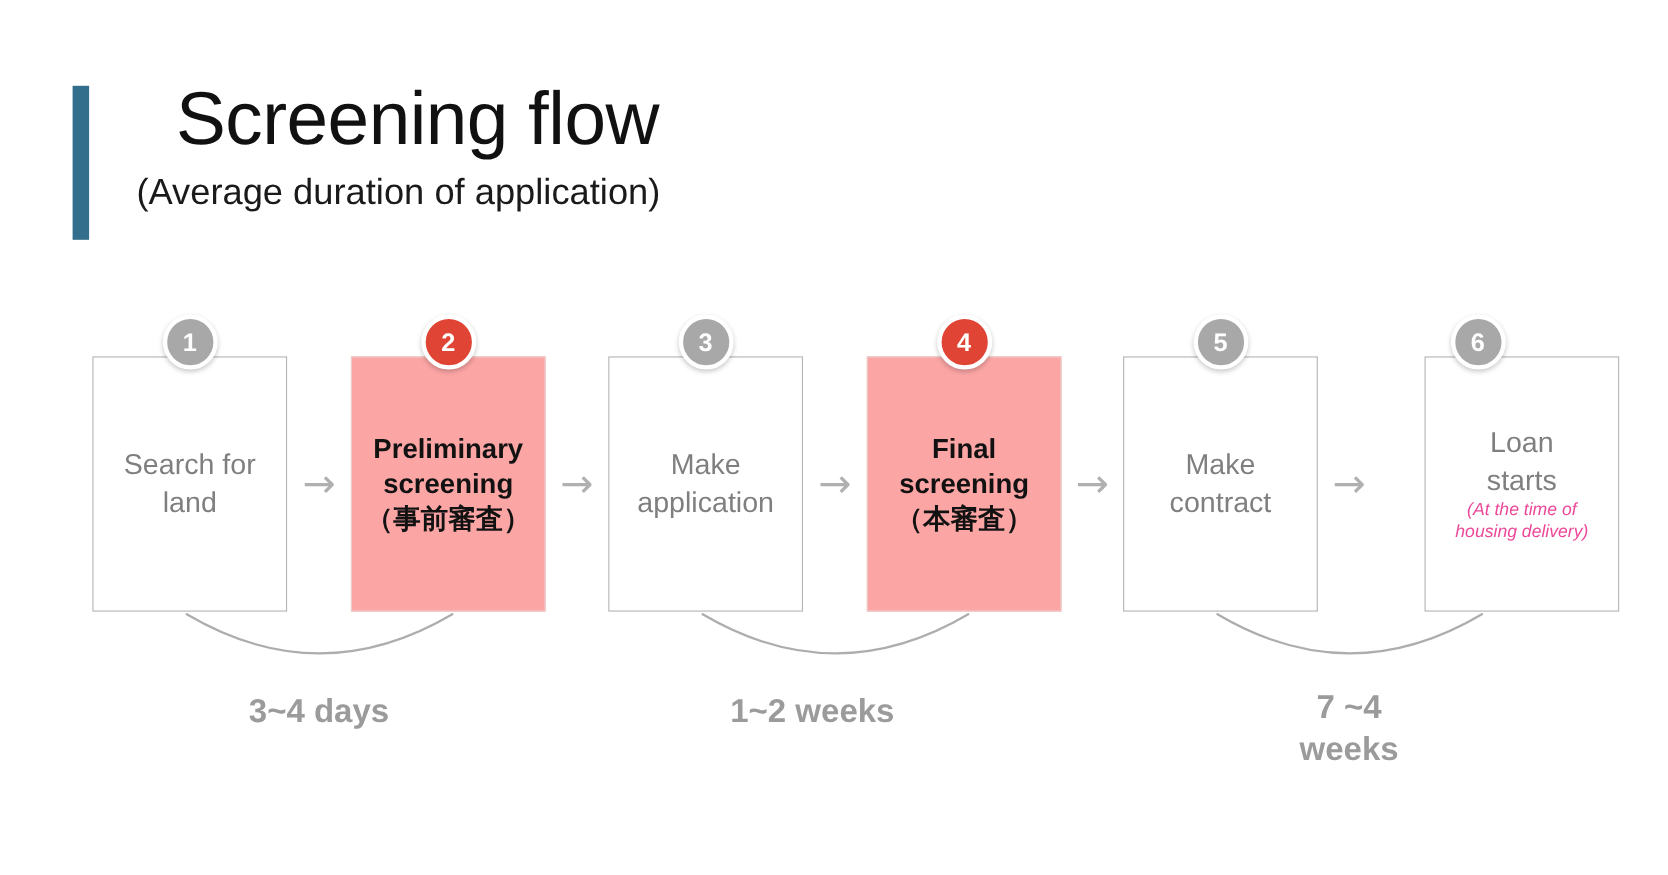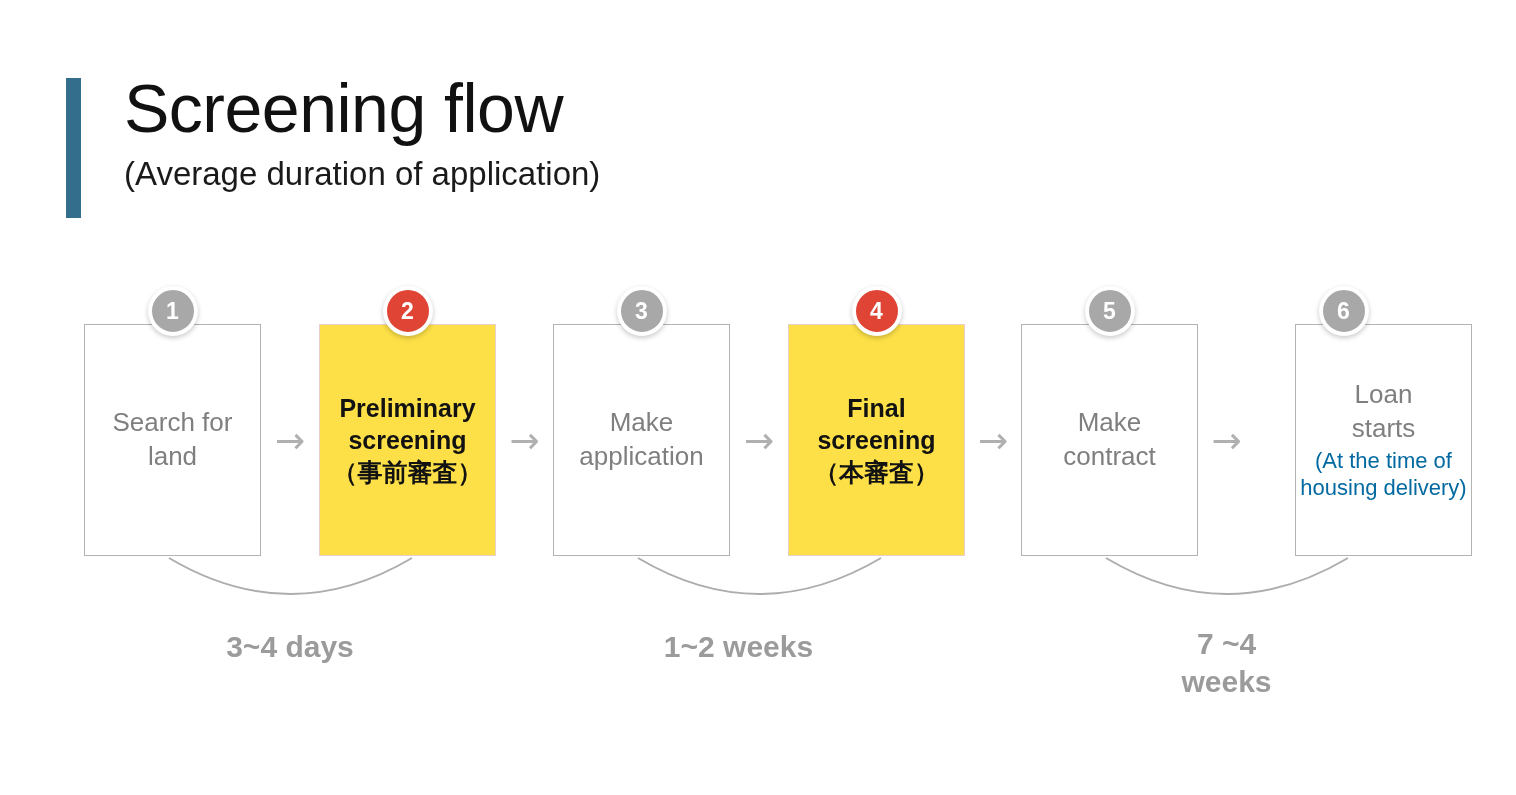--- a/index.html
+++ b/index.html
@@ -37,20 +37,21 @@
     left: 58px;
     top: -8px;
   }
   #page-title {
     font-size: 68px;
     font-weight: 400;
     color: #111111;
     letter-spacing: -0.5px;
     line-height: 1.12;
     white-space: nowrap;
+    margin-left: 36px;
   }
   #page-subtitle {
     font-size: 33px;
     font-weight: 400;
     color: #1a1a1a;
     line-height: 1.2;
     margin-top: 8px;
     white-space: nowrap;
   }
 
@@ -70,21 +71,21 @@
     height: 232px;
     box-sizing: border-box;
     border: 1.6px solid #b3b3b3;
     background: #ffffff;
     display: flex;
     align-items: center;
     justify-content: center;
     text-align: center;
   }
   .step.highlight {
-    background: #fde047;
+    background: #fca5a5;
     border-color: #e8cfcb;
   }
   .step-text {
     width: 100%;
     padding: 0 4px;
     box-sizing: border-box;
   }
   .step-label {
     font-size: 26px;
     line-height: 1.3;
@@ -92,25 +93,26 @@
     font-weight: 400;
     white-space: pre-line;
   }
   .step.highlight .step-label {
     color: #121212;
     font-weight: 700;
     font-size: 25px;
     line-height: 1.28;
   }
   .step-sub {
-    font-size: 22px;
+    font-size: 16px;
     line-height: 1.25;
-    color: #0369a1;
+    color: #ec4899;
     margin-top: 1px;
     white-space: pre-line;
+    font-style: italic;
   }
 
   
   .badge {
     position: absolute;
     top: 286px;
     width: 50px;
     height: 50px;
     border-radius: 50%;
     box-sizing: border-box;

